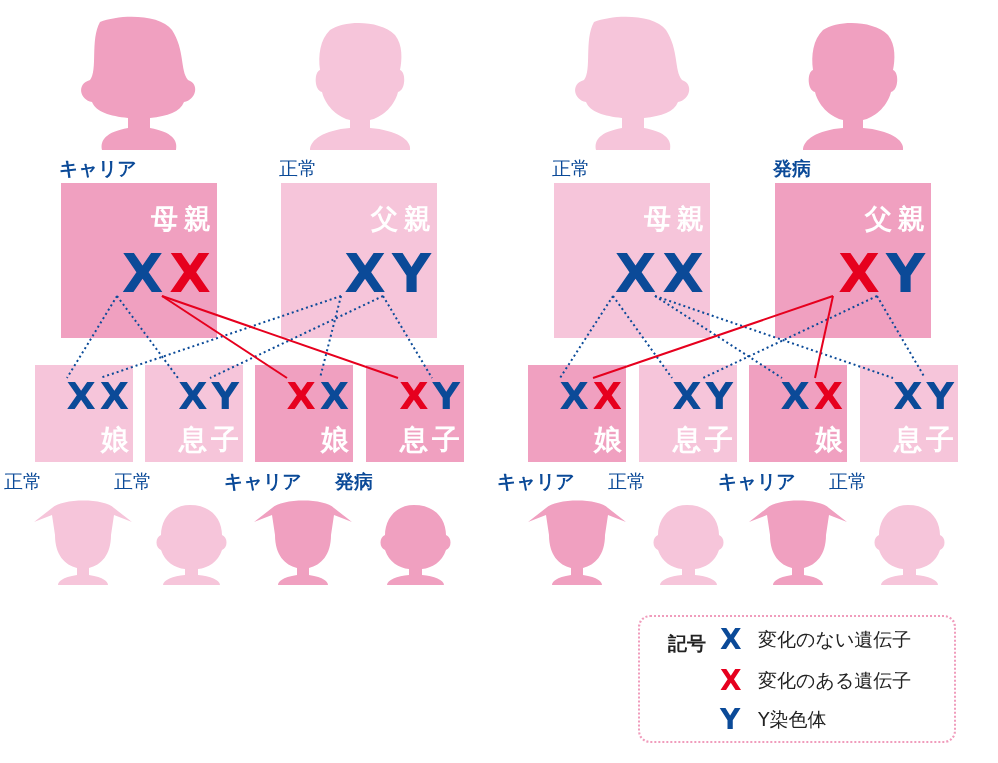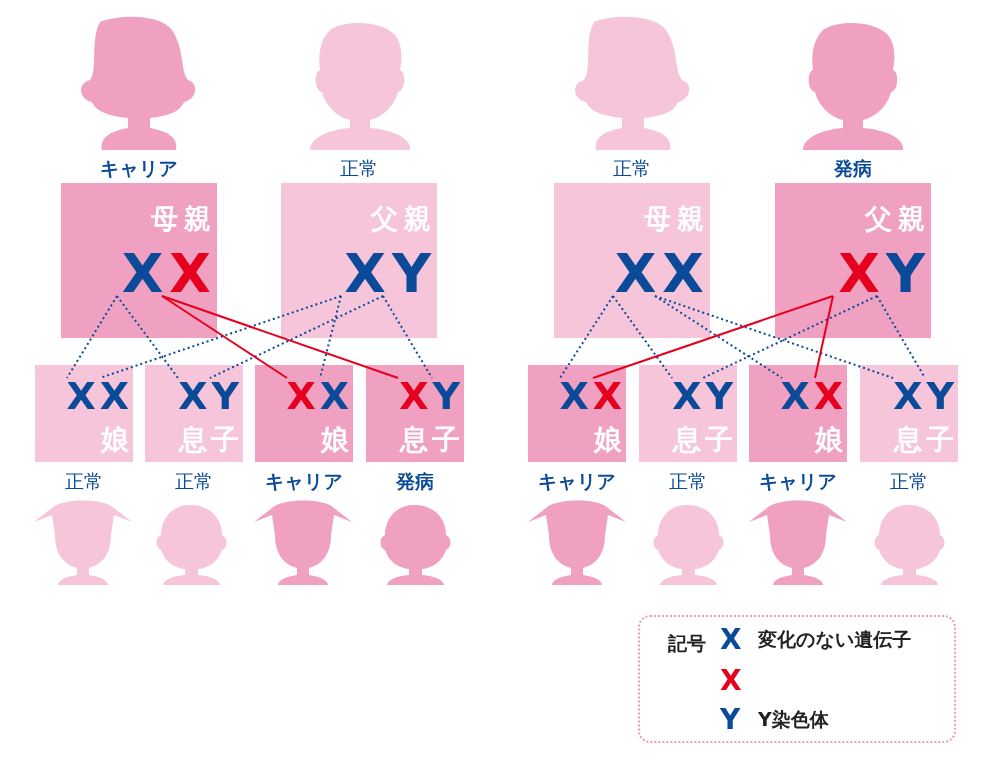--- a/index.html
+++ b/index.html
@@ -7,28 +7,28 @@
   .box{position:absolute;display:flex;flex-direction:column;align-items:flex-end;}
   .dark{background:#f0a0c0;}
   .light{background:#f6c5da;}
   .role{color:#fff;font-weight:bold;}
   .parent .role{font-size:27px;margin-top:18px;letter-spacing:6px;}
   .parent .chrom{font-size:54px;font-weight:bold;margin-top:10px;letter-spacing:6px;line-height:1;}
   .child .chrom{font-size:38px;font-weight:bold;margin-top:12px;letter-spacing:4px;line-height:1;}
   .child .role{font-size:28px;margin-top:6px;letter-spacing:4px;}
   .b{color:#0b4a98;}
   .r{color:#e6001e;}
-  .status{position:absolute;text-align:center;color:#0b4a98;font-size:19px;width:160px;}
+  .status{position:absolute;color:#0b4a98;font-size:19px;width:160px;}
   .status.bold{font-weight:bold;}
   svg.lines{position:absolute;left:0;top:0;}
   .legend{position:absolute;left:638px;top:615px;width:318px;height:128px;border:2px dotted #f09cbc;border-radius:12px;box-sizing:border-box;}
   .legend .title{position:absolute;left:12px;top:14px;font-size:19px;font-weight:bold;color:#222;padding-left:16px;}
   .legend .row{position:absolute;left:80px;display:flex;align-items:center;}
   .legend .sym{font-size:28px;font-weight:bold;width:38px;}
-  .legend .txt{font-size:19px;font-weight:bold;color:#222;}
+  .legend .txt{font-size:19px;font-weight:normal;color:#222;}
 </style>
 </head>
 <body>
 
 <svg class="lines" width="998" height="763">
 
   <g fill="#f0a0c0">
     <path d="M100,22 C120,14 160,14 172,30 C185,50 180,70 188,80 C200,84 196,100 184,102 C180,112 168,116 150,118 L150,128 C172,132 178,140 176,150 L102,150 C100,140 106,132 128,128 L128,118 C110,116 96,112 92,102 C80,100 76,84 90,80 C98,70 90,40 100,22 Z"></path>
   </g>
   <g fill="#f6c5da">
@@ -159,18 +159,19 @@
 </svg>
 
 <div class="legend">
   <div class="title">記号</div>
   <div class="row" style="top:6px;">
     <span class="sym b">X</span>
     <span class="txt">変化のない遺伝子</span>
   </div>
   <div class="row" style="top:47px;">
     <span class="sym r">X</span>
+    <span class="txt">変化のある遺伝子</span>
   </div>
   <div class="row" style="top:86px;">
     <span class="sym b">Y</span>
     <span class="txt">Y染色体</span>
   </div>
 </div>
 
 </body></html>

